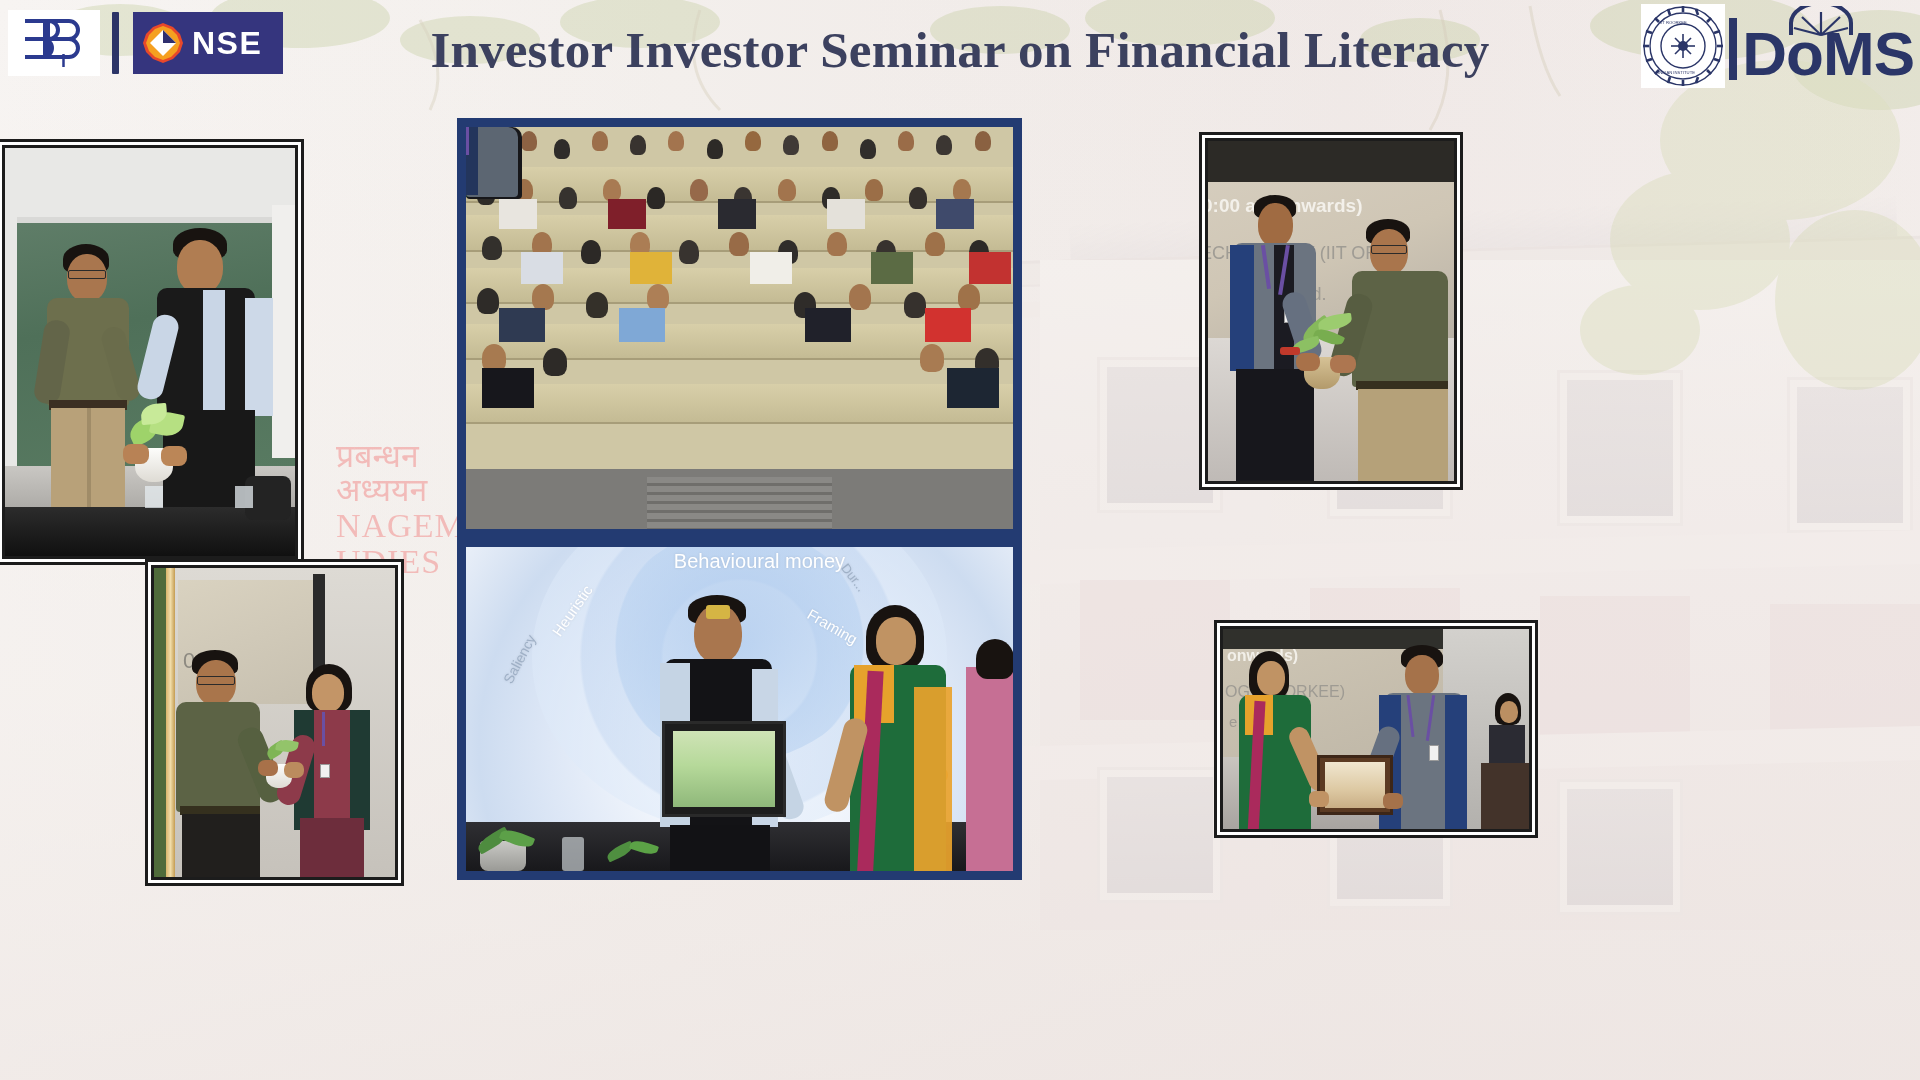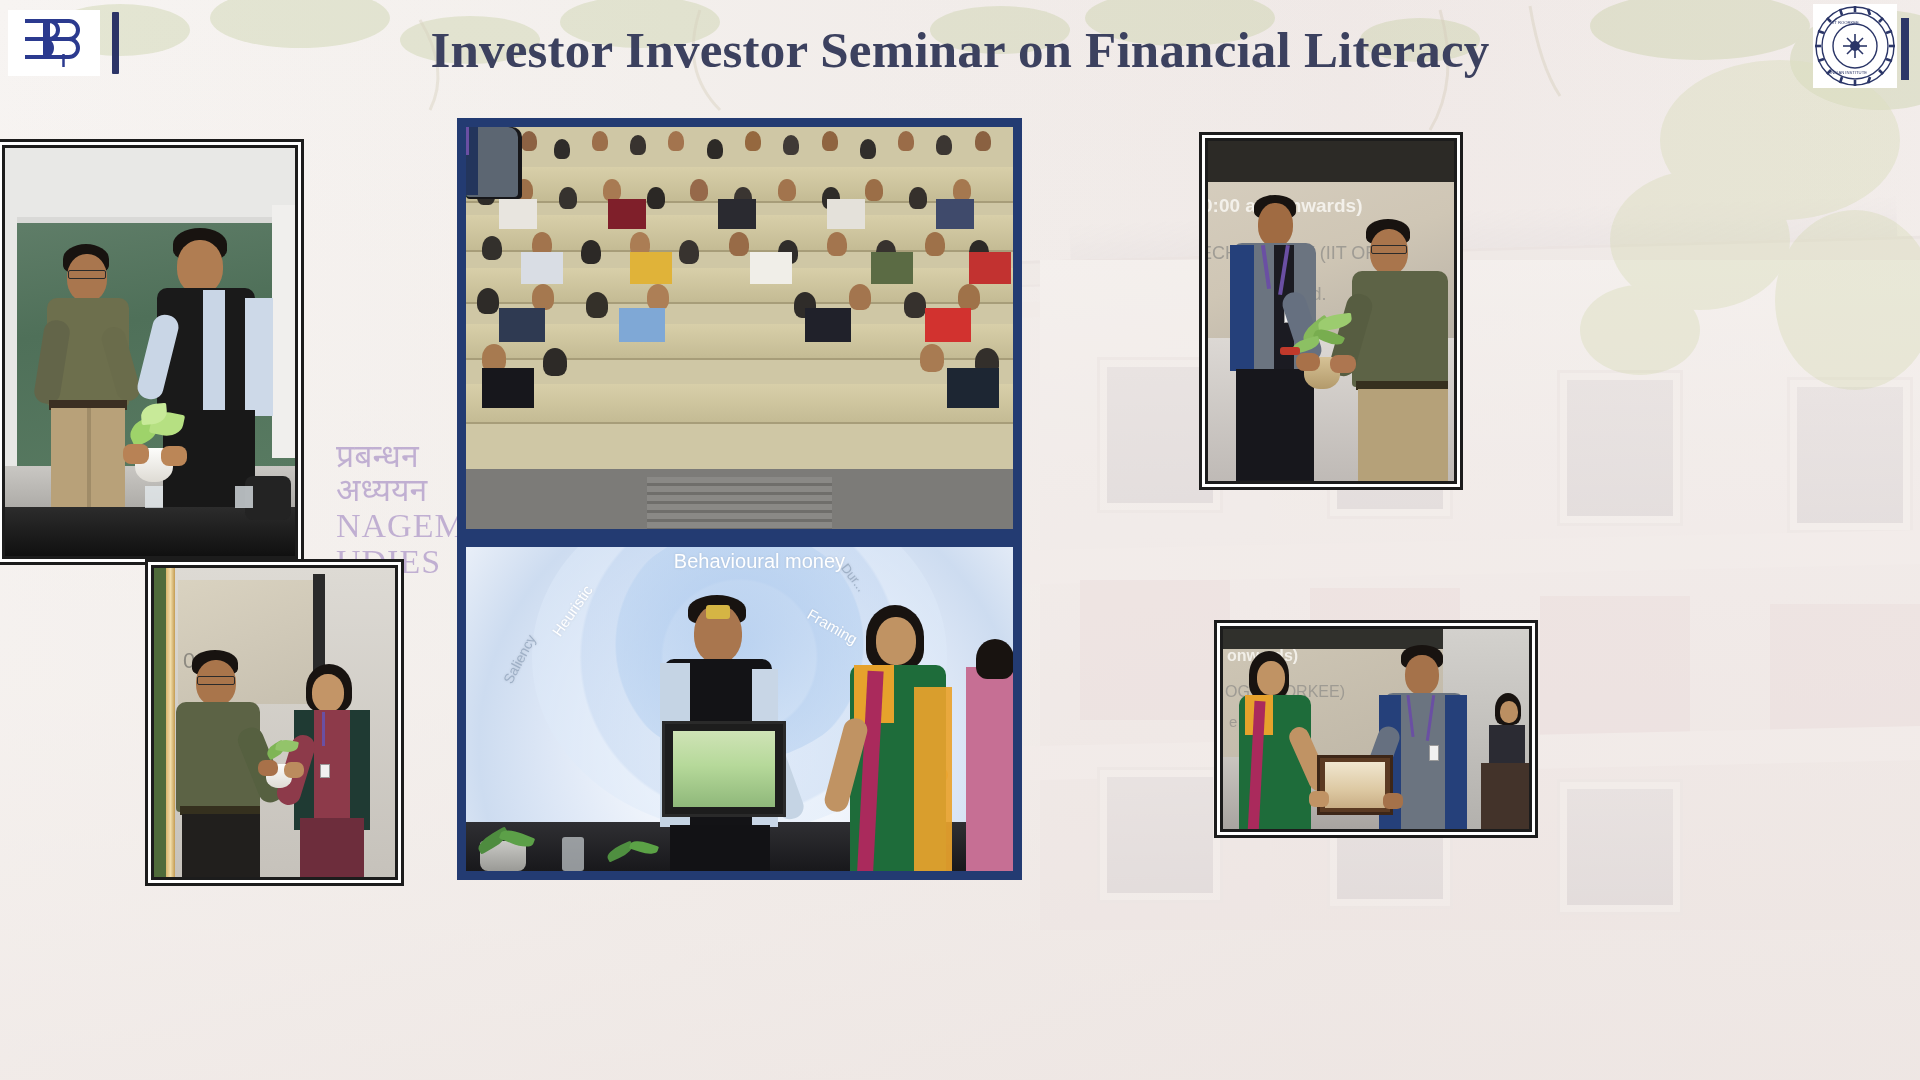--- a/index.html
+++ b/index.html
@@ -277,21 +277,21 @@
   <div class="pink" style="left:270px; top:418px;"></div>
   <div class="pink" style="left:500px; top:426px;"></div>
   <div class="pink" style="left:730px; top:434px;"></div>
   <div class="band" style="top:566px;"></div>
   <div class="win" style="left:60px; top:600px; height:130px;"></div>
   <div class="win" style="left:290px; top:606px; height:130px;"></div>
   <div class="win" style="left:520px; top:612px; height:130px;"></div>
 </div>
 
 <div style="position:absolute; left:336px; top:440px; z-index:3; opacity:0.30;
-            font-family:'Liberation Serif',serif; color:#4c1d95; line-height:1.06;">
+            font-family:'Liberation Serif',serif; color:#ef4444; line-height:1.06;">
   <div style="font-size:32px;">प्रबन्धन</div>
   <div style="font-size:32px;">अध्ययन</div>
   <div style="font-size:34px; letter-spacing:1px;">NAGEMENT</div>
   <div style="font-size:34px; letter-spacing:1px;">UDIES</div>
 </div>
 
 <svg id="bg-trees" viewBox="0 0 1920 430" preserveAspectRatio="none">
   <g fill="#b8c58c" opacity="0.55">
     <ellipse cx="120" cy="30" rx="70" ry="26"></ellipse>
     <ellipse cx="300" cy="18" rx="90" ry="30"></ellipse>
@@ -328,20 +328,30 @@
           <path d="M8 24 h18 a9 9 0 0 1 0 18 h-18"></path>
           <path d="M30 24 h22 a9 9 0 0 1 0 18 h-22"></path>
         </g>
         <rect x="26" y="4" width="7" height="40" fill="#2b3a8f"></rect>
         <text x="44" y="52" font-family="Liberation Sans, sans-serif" font-size="18" font-weight="bold" fill="#2b3a8f">i</text>
       </svg>
     </div>
 
     <div class="logo-divider"></div>
 
+    <div class="nse-box">
+      <svg class="nse-mark" viewBox="0 0 42 42">
+        <polygon points="21,1 31,5 38,12 41,21 38,30 31,37 21,41 11,37 4,30 1,21 4,12 11,5" fill="#e8482b"></polygon>
+        <polygon points="21,4 29,7 35,13 38,21 35,29 29,35 21,38 13,35 7,29 4,21 7,13 13,7" fill="#f5a020"></polygon>
+        <polygon points="21,8 34,21 21,34 8,21" fill="#ffffff"></polygon>
+        <polygon points="21,8 34,21 21,21" fill="#2f2f6e"></polygon>
+        <polygon points="21,21 34,21 21,34" fill="#e8482b" opacity="0.0"></polygon>
+      </svg>
+      <span class="nse-word">NSE</span>
+    </div>
   </div>
 
   <div id="page-title">Investor Investor Seminar on Financial Literacy</div>
 
   <div id="logo-right">
     <svg class="iitr-seal" viewBox="0 0 84 84">
       <g fill="none" stroke="#2b3668" stroke-width="1.4">
         <circle cx="42" cy="42" r="39"></circle>
         <circle cx="42" cy="42" r="33"></circle>
         <circle cx="42" cy="42" r="22"></circle>
@@ -377,20 +387,33 @@
         </g>
       </g>
       <g fill="#2b3668" font-family="Liberation Sans, sans-serif" font-size="4.2">
         <text x="19" y="20">IIT ROORKEE</text>
         <text x="17" y="70">INDIAN INSTITUTE</text>
       </g>
     </svg>
 
     <div class="doms-wrap">
       <div class="doms-bar"></div>
+      <div class="doms-text">
+        <svg class="doms-arch" viewBox="0 0 66 30">
+          <path d="M3 29 L3 17 A30 20 0 0 1 63 17 L63 29" fill="none" stroke="#2b3668" stroke-width="4"></path>
+          <g stroke="#2b3668" stroke-width="2.2">
+            <line x1="33" y1="29" x2="33" y2="6"></line>
+            <line x1="33" y1="29" x2="14" y2="11"></line>
+            <line x1="33" y1="29" x2="52" y2="11"></line>
+            <line x1="33" y1="29" x2="6" y2="22"></line>
+            <line x1="33" y1="29" x2="60" y2="22"></line>
+          </g>
+        </svg>
+        <span>DoMS</span>
+      </div>
     </div>
   </div>
 </div>
 
 <div id="photo-top-left" class="photo frame-black">
   <div class="scene">
     <div id="p1-bg"></div>
     <div id="p1-board">
         <div id="p1-board-rail"></div>
       </div>

